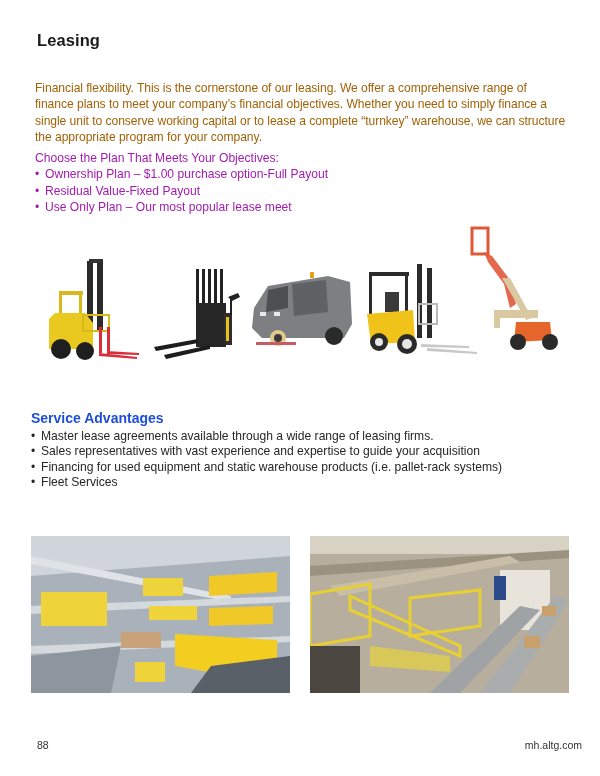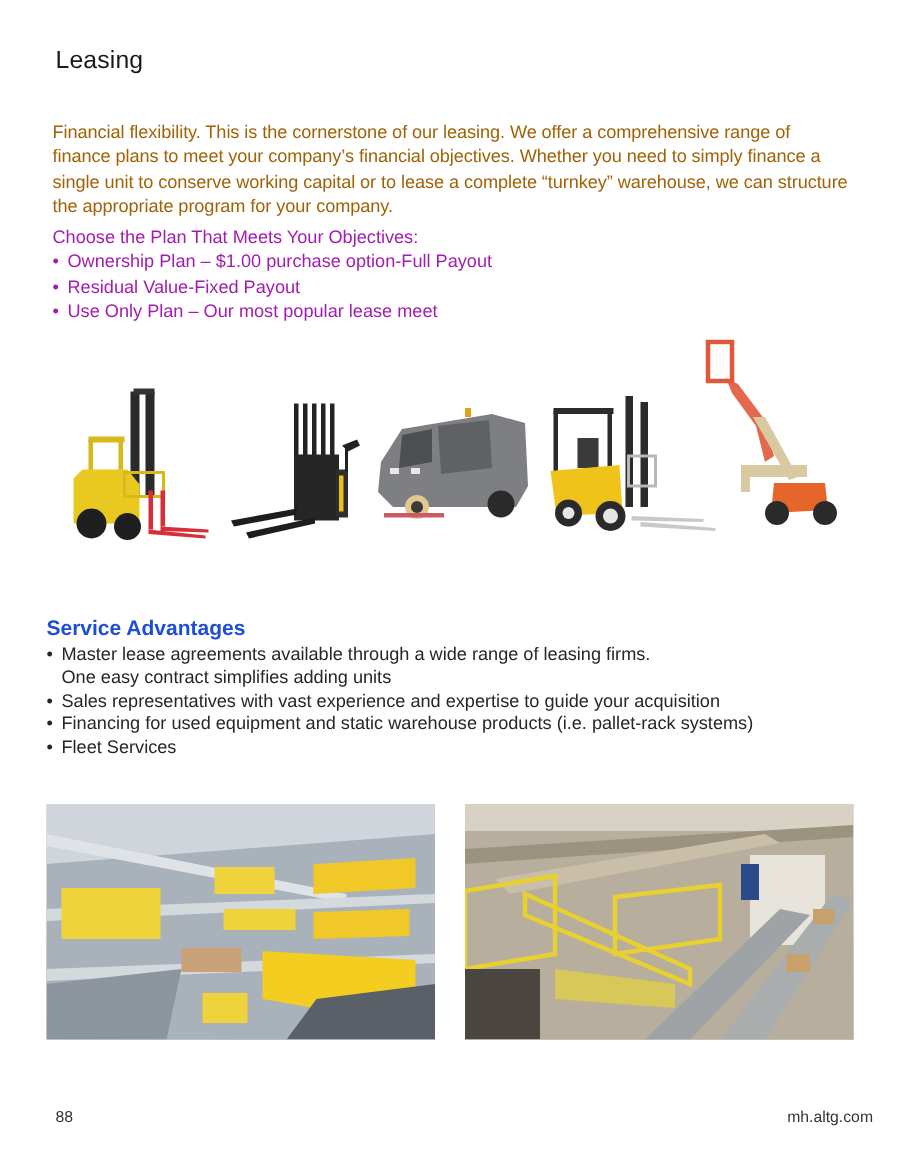--- a/index.html
+++ b/index.html
@@ -1,19 +1,19 @@
 <!DOCTYPE html>
 <html><head>
 <meta charset="utf-8">
 <style>
   * { box-sizing: border-box; margin: 0; padding: 0; }
   html, body { width: 600px; height: 776px; background: #ffffff; overflow: hidden; }
   body { position: relative; font-family: "Liberation Sans", "DejaVu Sans", sans-serif; color: #1f1f1f; }
 
-  .page-title { position: absolute; left: 37px; top: 31px; font-size: 16.5px; font-weight: normal; color: #1a1a1a; letter-spacing: 0.1px; }
+  .page-title { position: absolute; left: 37px; top: 31px; font-size: 16.5px; font-weight: bold; color: #1a1a1a; letter-spacing: 0.1px; }
 
   .intro { position: absolute; left: 35px; top: 80px; width: 532px; font-size: 12.1px; line-height: 16.4px; color: #a16207; letter-spacing: -0.05px; }
 
   .plans { position: absolute; left: 35px; top: 150px; width: 400px; font-size: 12.1px; line-height: 16.4px; color: #a21caf; }
   .plans ul, .adv ul { list-style: none; }
   .plans li, .adv li { position: relative; padding-left: 10px; }
   .bullet { position: absolute; left: 0; top: 0; }
 
   .equip-row { position: absolute; left: 40px; top: 222px; width: 530px; height: 140px; }
   .equip { position: absolute; }
@@ -123,21 +123,20 @@
   </svg>
 </div>
 
 <div class="adv-title">Service Advantages</div>
 
 <div class="adv">
   <ul>
     <li>
       <span class="bullet">•</span>
       <span>Master lease agreements available through a wide range of leasing firms.</span><br>
-      <span>One easy contract simplifies adding units</span>
     </li>
     <li><span class="bullet">•</span><span>Sales representatives with vast experience and expertise to guide your acquisition</span></li>
     <li><span class="bullet">•</span><span>Financing for used equipment and static warehouse products (i.e. pallet-rack systems)</span></li>
     <li><span class="bullet">•</span><span>Fleet Services</span></li>
   </ul>
 </div>
 
 <div class="photo photo-left">
   <svg width="259" height="157" viewBox="0 0 259 157">
     <rect width="259" height="157" fill="#a9b1ba"></rect>

